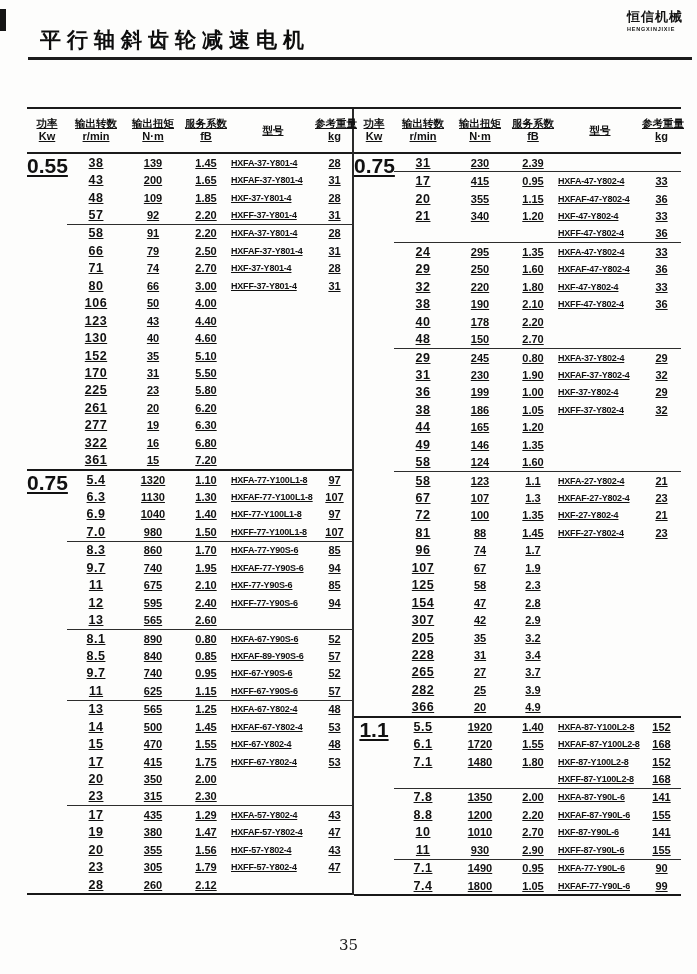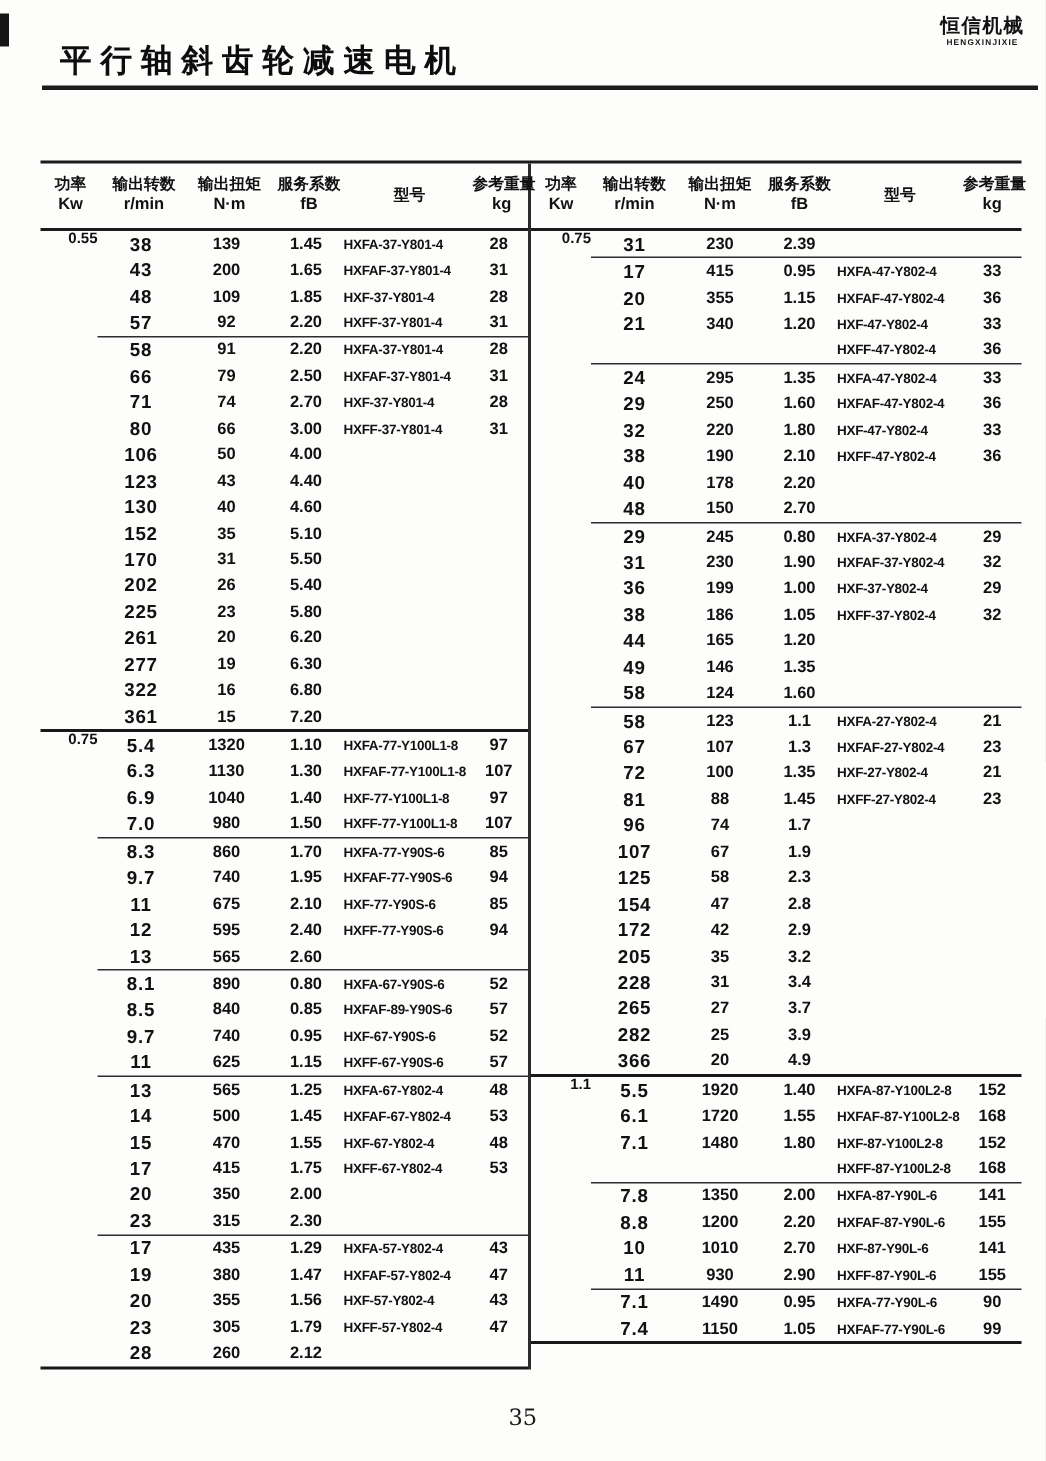--- a/index.html
+++ b/index.html
@@ -15,43 +15,43 @@
   .hdr { position:absolute; left:0; top:0; width:100%; }
   .title {
     position:absolute; left:40px; top:26px;
     font-size:21px; font-weight:bold; letter-spacing:6px; color:#0d0d0d;
   }
   .title-rule { position:absolute; left:28px; top:57px; width:664px; height:3px; background:#1c1c1c; }
 
   .logo { position:absolute; right:14px; top:8px; display:flex; align-items:flex-end; }
   .logo-mark { position:relative; width:66px; height:50px; }
   .logo-mark svg { position:absolute; left:0; top:0; }
-  .logo-names { margin-left:2px; padding-bottom:6px;text-align:center; }
+  .logo-names { margin-left:2px; padding-bottom:6px; }
   .logo-cn { font-size:13px; font-weight:bold; letter-spacing:1px; color:#131313; }
   .logo-en { font-size:5.5px; font-weight:bold; letter-spacing:0.8px; color:#131313; }
 
   
   .tablewrap {
     position:absolute; left:27px; top:107px; width:654px;
     border-top:2.5px solid #1b1b1b;
     display:flex; align-items:flex-start;
   }
-  .half { width:327px; }
+  .half { width:327px;text-decoration:underline; }
   .half-left { border-right:2px solid #2a2a2a; }
 
   .thead {
     display:grid; grid-template-columns:40px 58px 56px 50px 84px 39px;
     height:45px; border-bottom:2px solid #1b1b1b; align-items:center;
   }
   .th { text-align:center; line-height:1.25; white-space:nowrap; }
   .th-cn { font-size:10.5px; font-weight:bold; }
   .th-unit { font-size:11px; font-weight:bold; }
 
   .section { display:flex; border-bottom:2.5px solid #181818; }
-  .power { width:40px; font-weight:bold; font-size:10px; text-align:right; padding-top:0px; }
+  .power { width:40px; font-weight:bold; font-size:21px; text-align:center; padding-top:0px; }
   .groups { width:287px; }
   .group { border-bottom:1.5px solid #2d2d2d; }
   .group:last-child { border-bottom:none; }
 
   .row {
     display:grid; grid-template-columns:58px 56px 50px 84px 39px;
     height:17.45px; align-items:center;
   }
   .c-speed  { text-align:center; font-weight:bold; font-size:12.5px; letter-spacing:0.5px; }
   .c-torque { text-align:center; font-weight:bold; font-size:11px; }
@@ -202,27 +202,20 @@
                   <div class="c-weight"></div>
                 </div>
                 <div class="row">
                   <div class="c-speed">170</div>
                   <div class="c-torque">31</div>
                   <div class="c-fb">5.50</div>
                   <div class="c-model"></div>
                   <div class="c-weight"></div>
                 </div>
                 <div class="row">
-                  <div class="c-speed">202</div>
-                  <div class="c-torque">26</div>
-                  <div class="c-fb">5.40</div>
-                  <div class="c-model"></div>
-                  <div class="c-weight"></div>
-                </div>
-                <div class="row">
                   <div class="c-speed">225</div>
                   <div class="c-torque">23</div>
                   <div class="c-fb">5.80</div>
                   <div class="c-model"></div>
                   <div class="c-weight"></div>
                 </div>
                 <div class="row">
                   <div class="c-speed">261</div>
                   <div class="c-torque">20</div>
                   <div class="c-fb">6.20</div>
@@ -653,21 +646,21 @@
                   <div class="c-weight"></div>
                 </div>
                 <div class="row">
                   <div class="c-speed">154</div>
                   <div class="c-torque">47</div>
                   <div class="c-fb">2.8</div>
                   <div class="c-model"></div>
                   <div class="c-weight"></div>
                 </div>
                 <div class="row">
-                  <div class="c-speed">172</div>
+                  <div class="c-speed">307</div>
                   <div class="c-torque">42</div>
                   <div class="c-fb">2.9</div>
                   <div class="c-model"></div>
                   <div class="c-weight"></div>
                 </div>
                 <div class="row">
                   <div class="c-speed">205</div>
                   <div class="c-torque">35</div>
                   <div class="c-fb">3.2</div>
                   <div class="c-model"></div>
@@ -770,21 +763,21 @@
               <div class="group">
                 <div class="row">
                   <div class="c-speed">7.1</div>
                   <div class="c-torque">1490</div>
                   <div class="c-fb">0.95</div>
                   <div class="c-model">HXFA-77-Y90L-6</div>
                   <div class="c-weight">90</div>
                 </div>
                 <div class="row">
                   <div class="c-speed">7.4</div>
-                  <div class="c-torque">1150</div>
+                  <div class="c-torque">1800</div>
                   <div class="c-fb">1.05</div>
                   <div class="c-model">HXFAF-77-Y90L-6</div>
                   <div class="c-weight">99</div>
                 </div>
               </div>
             </div>
           </div>
         </div>
     </div>
   </div>

